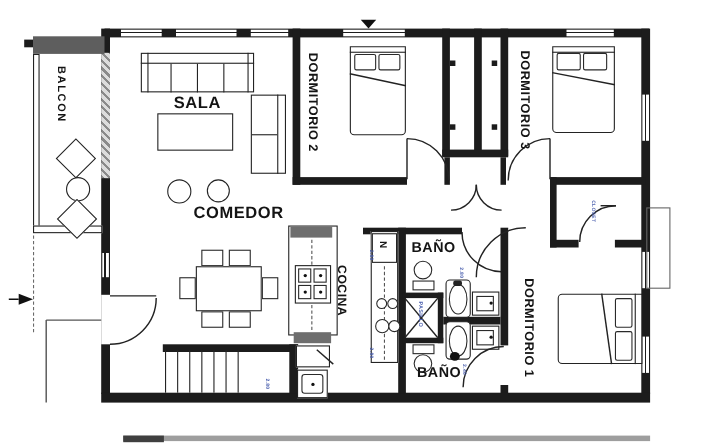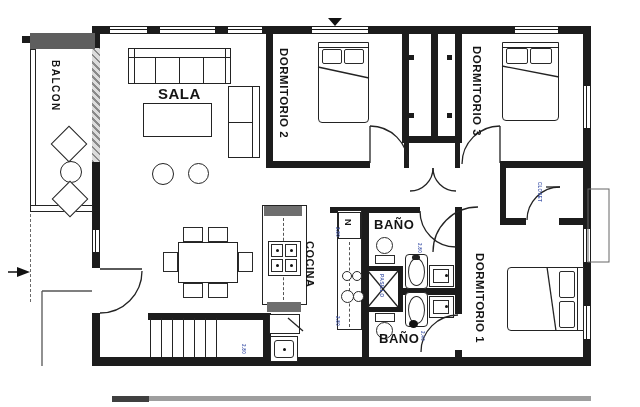--- a/index.html
+++ b/index.html
@@ -217,20 +217,21 @@
     <polygon points="328,18 342,18 335,26" fill="#111"></polygon>
     <polygon points="17,267 17,277 30,272" fill="#111"></polygon>
     <line x1="8" y1="272" x2="17" y2="272" stroke="#111" stroke-width="1.5"></line>
   </svg>
 
   <div class="grayfill" style="left:112px;top:396px;width:479px;height:5px;background:#9e9e9e"></div>
   <div class="grayfill" style="left:112px;top:396px;width:37px;height:6px;background:#3f3f3f"></div>
 
   <div class="lbl vt" style="left:50px;top:60px;font-size:10px;letter-spacing:1.5px">BALCON</div>
   <div class="lbl" style="left:158px;top:85px;font-size:15px">SALA</div>
+  <div class="lbl" style="left:176px;top:185px;font-size:15px">COMEDOR</div>
   <div class="lbl vt" style="left:278px;top:48px;font-size:11.5px">DORMITORIO 2</div>
   <div class="lbl vt" style="left:471px;top:46px;font-size:11.5px">DORMITORIO 3</div>
   <div class="lbl vt" style="left:474px;top:253px;font-size:11.5px">DORMITORIO 1</div>
   <div class="lbl" style="left:374px;top:217px;font-size:13px">BAÑO</div>
   <div class="lbl" style="left:379px;top:331px;font-size:13px">BAÑO</div>
   <div class="lbl vt" style="left:304px;top:241px;font-size:11px">COCINA</div>
   <div class="lbl vt" style="left:343px;top:219px;font-size:9px">N</div>
   <div class="tiny vt" style="left:379px;top:274px;font-size:5px">PASILLO</div>
   <div class="tiny vt" style="left:537px;top:182px">CLOSET</div>
   <div class="tiny vt" style="left:417px;top:243px">2.80</div>

